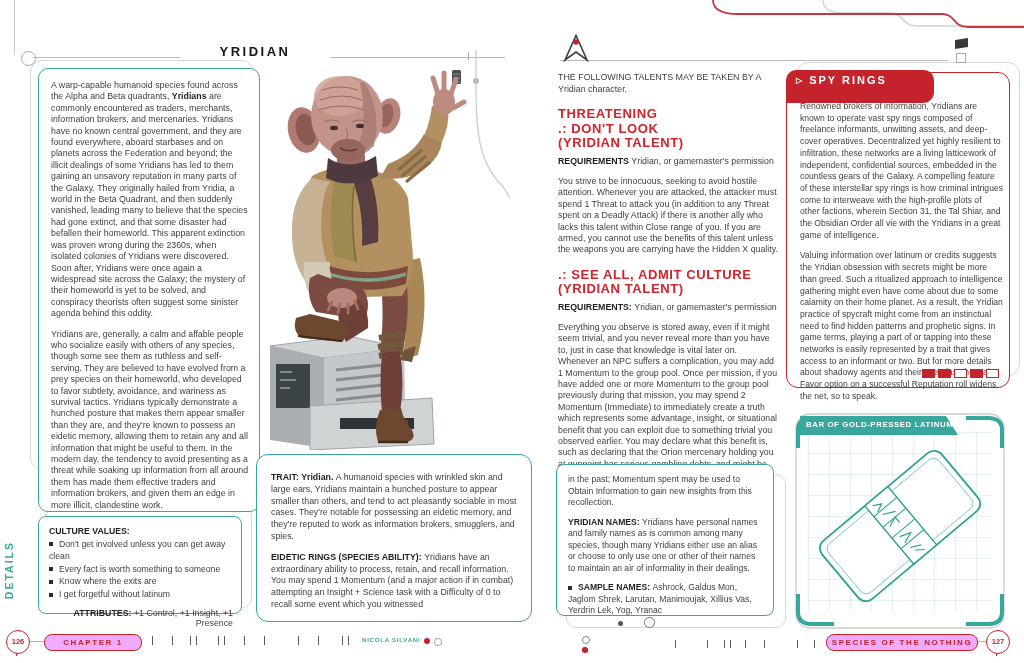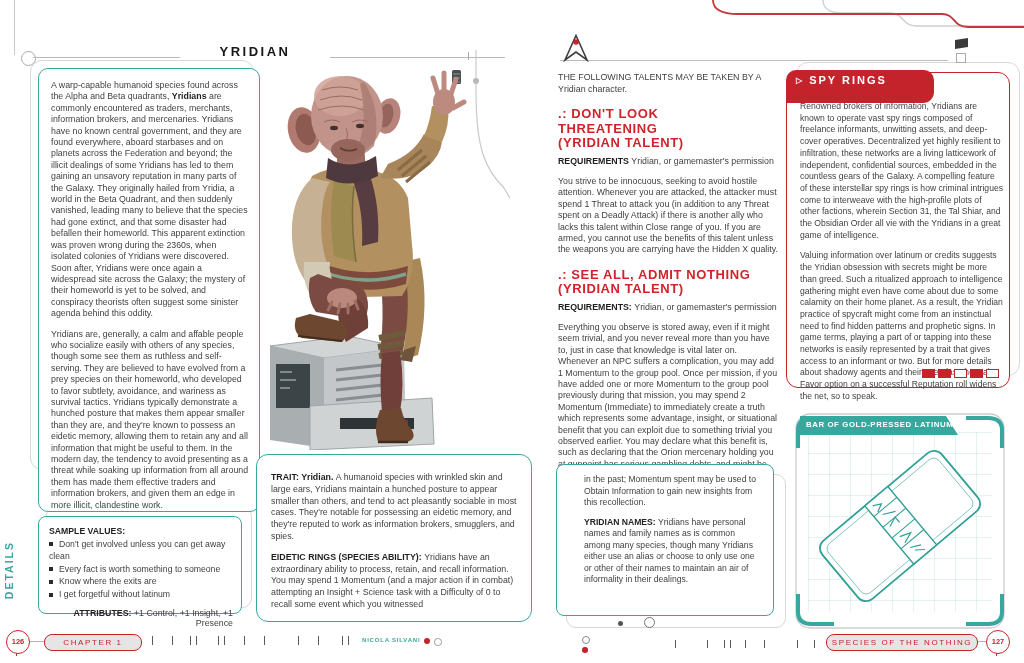--- a/index.html
+++ b/index.html
@@ -38,21 +38,21 @@
   
   .rtitle{position:absolute;left:598px;top:42px;width:360px;font-weight:700;font-size:12.5px;
           letter-spacing:1.2px;color:#161616;z-index:3;}
   .hrule{position:absolute;left:560px;top:60px;width:388px;height:1px;background:#bdbdbd;}
   .talent-col{position:absolute;left:558px;top:72px;width:220px;z-index:2;}
   .talent-col .intro{margin:0 0 11px 0;font-size:8.9px;line-height:11.6px;}
   .thead{color:var(--redh);font-weight:700;font-size:13px;line-height:14.5px;letter-spacing:0.6px;margin-top:12px;}
   .req{margin-top:5px;font-size:8.8px;line-height:11.4px;}
   .tbody{margin-top:5px;font-size:8.8px;line-height:11.4px;}
   .names-box{left:556px;top:464px;width:218px;height:152px;padding:9px 11px;border-radius:8px;}
-  .names-box p{margin:0 0 8px 16px;font-size:8.6px;line-height:11.5px;}
+  .names-box p{margin:0 0 8px 0;font-size:8.6px;line-height:11.5px;}
   .italic{font-style:italic;}
   
   .spy-box{left:786px;top:72px;width:224px;height:316px;border:1.6px solid var(--red);border-radius:12px;padding:28px 6px 10px 13px;}
   .spy-tab{position:absolute;left:786px;top:70px;width:148px;height:33px;background:var(--red);
            border-radius:10px 10px 11px 0;color:#fff;font-weight:700;font-size:11px;letter-spacing:2px;
            line-height:21px;padding-left:10px;z-index:3;box-sizing:border-box;}
   .spy-tab .arrow{font-size:8px;vertical-align:1px;margin-right:5px;}
   .spy-box p{margin:0 0 9px 0;font-size:8.6px;line-height:11.7px;}
   .squares{position:absolute;right:10px;bottom:5px;}
   .sq{display:inline-block;width:13px;height:9px;margin-left:3px;box-sizing:border-box;}
@@ -62,21 +62,21 @@
   .lat-grid{position:absolute;left:808px;top:432px;width:184px;height:180px;z-index:1;
     background-image:linear-gradient(rgba(56,168,159,0.14) 1px,transparent 1px),
                      linear-gradient(90deg,rgba(56,168,159,0.14) 1px,transparent 1px);
     background-size:21px 21px;}
   .lat-title{position:absolute;left:806px;top:420px;width:160px;color:#fff;font-weight:700;
              font-size:7.8px;letter-spacing:0.6px;z-index:4;}
   
   .pgc{position:absolute;width:22px;height:22px;border:1.3px solid var(--red);border-radius:50%;
        color:var(--red);font-weight:700;font-size:7.5px;line-height:22px;text-align:center;z-index:2;background:#fff;}
   .pill{position:absolute;height:15px;border:1.3px solid var(--red);border-radius:8px;color:var(--red);
-        font-weight:400;font-size:8px;letter-spacing:1.6px;line-height:15px;text-align:center;z-index:2;background:#e5e5e5;}
+        font-weight:700;font-size:8px;letter-spacing:1.6px;line-height:15px;text-align:center;z-index:2;background:#f0abfc;}
   .tk{position:absolute;width:1.4px;height:9px;background:#5a5a5a;}
   .hline{position:absolute;height:1px;background:#b5b5b5;}
   .credit{position:absolute;left:362px;top:637px;font-size:6px;font-weight:700;letter-spacing:0.8px;color:var(--teal);}
   .dot{position:absolute;border-radius:50%;}
   svg{display:block;}
   .figure{position:absolute;left:252px;top:50px;z-index:3;pointer-events:none;}
   .lat-svg{position:absolute;left:786px;top:402px;z-index:2;}
   .topdecor{position:absolute;left:0;top:0;z-index:1;}
 </style>
 </head>
@@ -102,21 +102,21 @@
     <div class="example">
       <span class="elbl">EXAMPLE CHARACTERS:</span>
       <span>Yerdrin Lek (Enterprise), Jaglom Shrek (The Next Generation)</span>
     </div>
   </div>
 
   <div class="details">DETAILS</div>
 
   <div class="card" style="left:46px;top:506px;width:204px;height:100px;border-radius:10px;"></div>
   <div class="box sample-box">
-    <div class="sv-item"><b class="lbl">SAMPLE VALUES:</b></div>
+    <div class="sv-item"><b class="lbl">CULTURE VALUES:</b></div>
     <div class="sv-item"><span class="bul"></span><span>Don't get involved unless you can get away clean</span></div>
     <div class="sv-item"><span class="bul"></span><span>Every fact is worth something to someone</span></div>
     <div class="sv-item"><span class="bul"></span><span>Know where the exits are</span></div>
     <div class="sv-item"><span class="bul"></span><span>I get forgetful without latinum</span></div>
     <div class="attr"><b class="lbl">ATTRIBUTES:</b><span>+1 Control, +1 Insight, +1 Presence</span></div>
   </div>
 
   <div class="box trait-box">
     <p><b class="lbl">TRAIT: Yridian.</b><span>A humanoid species with wrinkled skin and large ears, Yridians maintain a hunched posture to appear smaller than others, and tend to act pleasantly sociable in most cases. They're notable for possessing an eidetic memory, and they're reputed to work as information brokers, smugglers, and spies.</span></p>
     <p><b class="lbl">EIDETIC RINGS (SPECIES ABILITY):</b><span>Yridians have an extraordinary ability to process, retain, and recall information. You may spend 1 Momentum (and a major action if in combat) attempting an Insight + Science task with a Difficulty of 0 to recall some event which you witnessed</span></p>
@@ -201,41 +201,42 @@
   <div class="hrule"></div>
   <svg class="abs" style="left:954px;top:38px;z-index:3;" width="16" height="13" viewBox="0 0 16 13">
     <path d="M1,2 L14,0 L14,9 L1,11 Z" fill="#3a3a3a"></path>
   </svg>
   <div class="abs" style="left:956px;top:53px;width:8px;height:8px;border:1px solid #ababab;z-index:3;"></div>
 
   <div class="talent-col">
     <p class="intro">THE FOLLOWING TALENTS MAY BE TAKEN BY A Yridian character.</p>
     <div>
       <div class="thead">
+        <div>THREATENING</div>
         <div>.: DON'T LOOK</div>
-        <div>THREATENING</div>
         <div>(YRIDIAN TALENT)</div>
       </div>
       <p class="req"><b class="lbl">REQUIREMENTS</b><span>Yridian, or gamemaster's permission</span></p>
       <p class="tbody">You strive to be innocuous, seeking to avoid hostile attention. Whenever you are attacked, the attacker must spend 1 Threat to attack you (in addition to any Threat spent on a Deadly Attack) if there is another ally who lacks this talent within Close range of you. If you are armed, you cannot use the benefits of this talent unless the weapons you are carrying have the Hidden X quality.</p>
     </div>
     <div>
       <div class="thead">
-        <div>.: SEE ALL, ADMIT NOTHING</div>
+        <div>.: SEE ALL, ADMIT CULTURE</div>
         <div>(YRIDIAN TALENT)</div>
       </div>
       <p class="req"><b class="lbl">REQUIREMENTS:</b><span>Yridian, or gamemaster's permission</span></p>
       <p class="tbody">Everything you observe is stored away, even if it might seem trivial, and you never reveal more than you have to, just in case that knowledge is vital later on. Whenever an NPC suffers a complication, you may add 1 Momentum to the group pool. Once per mission, if you have added one or more Momentum to the group pool previously during that mission, you may spend 2 Momentum (Immediate) to immediately create a truth which represents some advantage, insight, or situational benefit that you can exploit due to something trivial you observed earlier. You may declare what this benefit is, such as declaring that the Orion mercenary holding you at gunpoint has serious gambling debts, and might be more open to bribery, or noticing that a diplomat is distracted due to a family matter and might miss some important detail in important negotiations.</p>
     </div>
   </div>
 
   <div class="card" style="left:566px;top:474px;width:218px;height:152px;border-radius:10px;"></div>
   <div class="box names-box">
     <p class="italic" style="font-style:normal;">in the past; Momentum spent may be used to Obtain Information to gain new insights from this recollection.</p>
     <p><b class="lbl">YRIDIAN NAMES:</b><span>Yridians have personal names and family names as is common among many species, though many Yridians either use an alias or choose to only use one or other of their names to maintain an air of informality in their dealings.</span></p>
+    <p><span class="bul"></span><b class="lbl">SAMPLE NAMES:</b><span>Ashrock, Galdus Mon, Jaglom Shrek, Larutan, Manimoujak, Xillius Vas, Yerdrin Lek, Yog, Yranac</span></p>
   </div>
 
   <div class="card" style="left:796px;top:62px;width:222px;height:312px;"></div>
   <div class="box spy-box">
     <p>Renowned brokers of information, Yridians are known to operate vast spy rings composed of freelance informants, unwitting assets, and deep-cover operatives. Decentralized yet highly resilient to infiltration, these networks are a living latticework of independent, confidential sources, embedded in the countless gears of the Galaxy. A compelling feature of these interstellar spy rings is how criminal intrigues come to interweave with the high-profile plots of other factions, wherein Section 31, the Tal Shiar, and the Obsidian Order all vie with the Yridians in a great game of intelligence.</p>
     <p>Valuing information over latinum or credits suggests the Yridian obsession with secrets might be more than greed. Such a ritualized approach to intelligence gathering might even have come about due to some calamity on their home planet. As a result, the Yridian practice of spycraft might come from an instinctual need to find hidden patterns and prophetic signs. In game terms, playing a part of or tapping into these networks is easily represented by a trait that gives access to an informant or two. But for more details about shadowy agents and their agendas, the Gain Favor option on a successful Reputation roll widens the net, so to speak.</p>
     <div class="squares">
       <span class="sq filled"></span><span class="sq filled"></span><span class="sq empty"></span><span class="sq filled"></span><span class="sq empty"></span>
     </div>
   </div>

